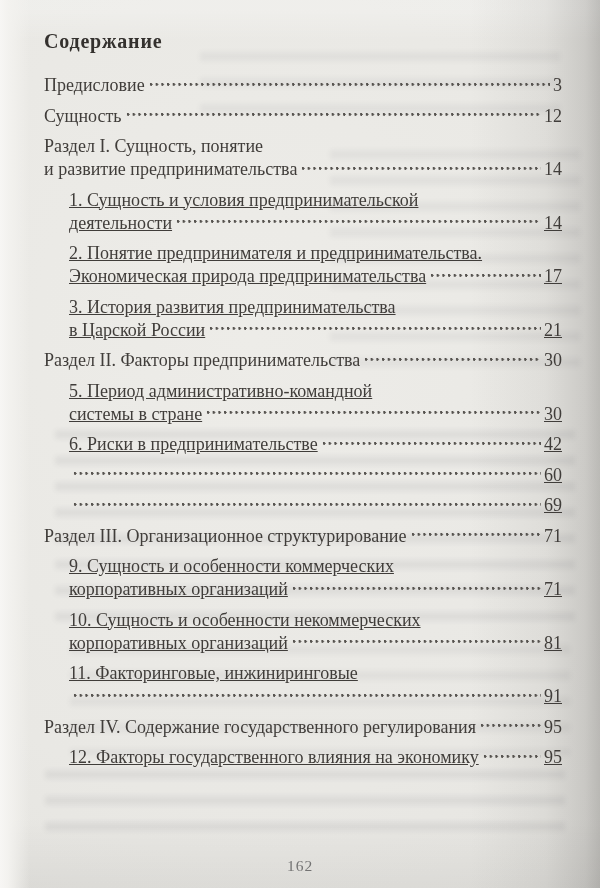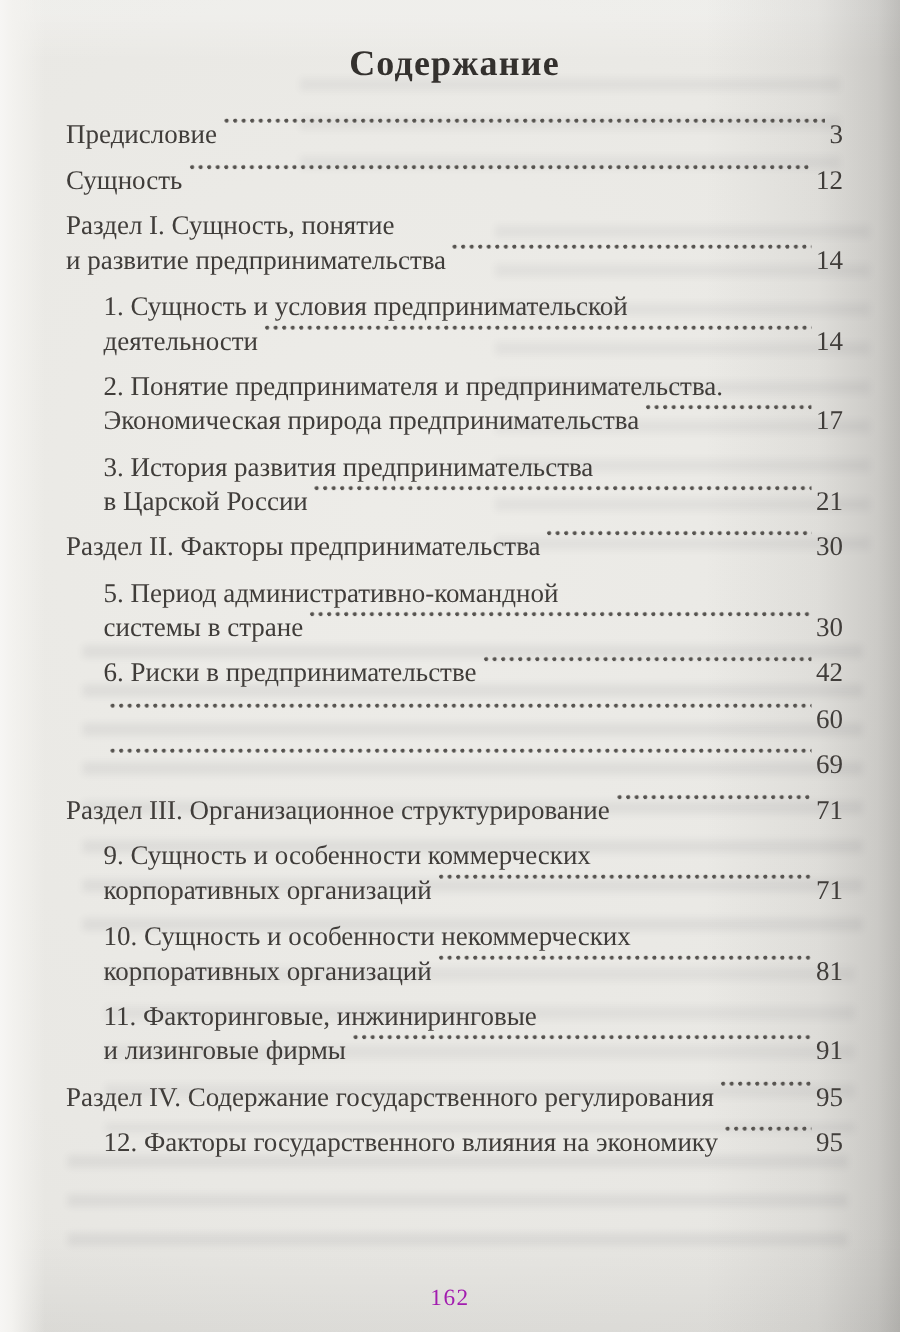--- a/index.html
+++ b/index.html
@@ -47,39 +47,39 @@
 
   .content {
     position: absolute;
     left: 44px;
     right: 38px;
     top: 30px;
     color: #403d3a;
   }
 
   .toc-title {
-    text-align: center;
+    text-align: left;
     font-weight: bold;
-    font-size: 24px;
+    font-size: 20px;
     letter-spacing: 0.8px;
     color: #34312e;
     margin: 0 0 21px 0;
   }
 
   .entries {
     font-size: 18px;
     line-height: 23px;
   }
 
   .entry { margin-bottom: 7.5px; }
-  .entry.item { padding-left: 25px; }
+  .entry.item { padding-left: 25px; text-decoration: underline; }
 
   .line {
     display: flex;
-    align-items: flex-start;
+    align-items: center;
   }
   .line .txt { white-space: nowrap; }
 
   .leader {
     flex: 1;
     min-width: 10px;
     height: 5px;
     margin: 0 3px 3px 4px;
     background-image: radial-gradient(circle at 2.1px 2.4px, #56534f 1.15px, rgba(0,0,0,0) 1.55px);
     background-size: 5.7px 5px;
@@ -89,21 +89,21 @@
   .pg { white-space: nowrap; }
 
   .folio {
     position: absolute;
     left: 0;
     right: 0;
     bottom: 13px;
     text-align: center;
     font-size: 15.5px;
     letter-spacing: 1px;
-    color: #a21caf;
+    color: #737373;
     margin-top: 16px;
   }
 </style>
 </head>
 <body>
 
 <div class="paper"></div>
 
 <div class="smudge s1"></div>
 <div class="smudge s2"></div>
@@ -229,21 +229,20 @@
           <span class="txt">корпоративных организаций</span>
           <span class="leader"></span>
           <span class="pg">81</span>
         </div>
       </div>
       <div class="entry item">
         <div class="line">
           <span class="txt">11. Факторинговые, инжиниринговые</span>
         </div>
         <div class="line">
-          <span class="txt">и лизинговые фирмы</span>
           <span class="leader"></span>
           <span class="pg">91</span>
         </div>
       </div>
       <div class="entry section">
         <div class="line">
           <span class="txt">Раздел IV. Содержание государственного регулирования</span>
           <span class="leader"></span>
           <span class="pg">95</span>
         </div>

